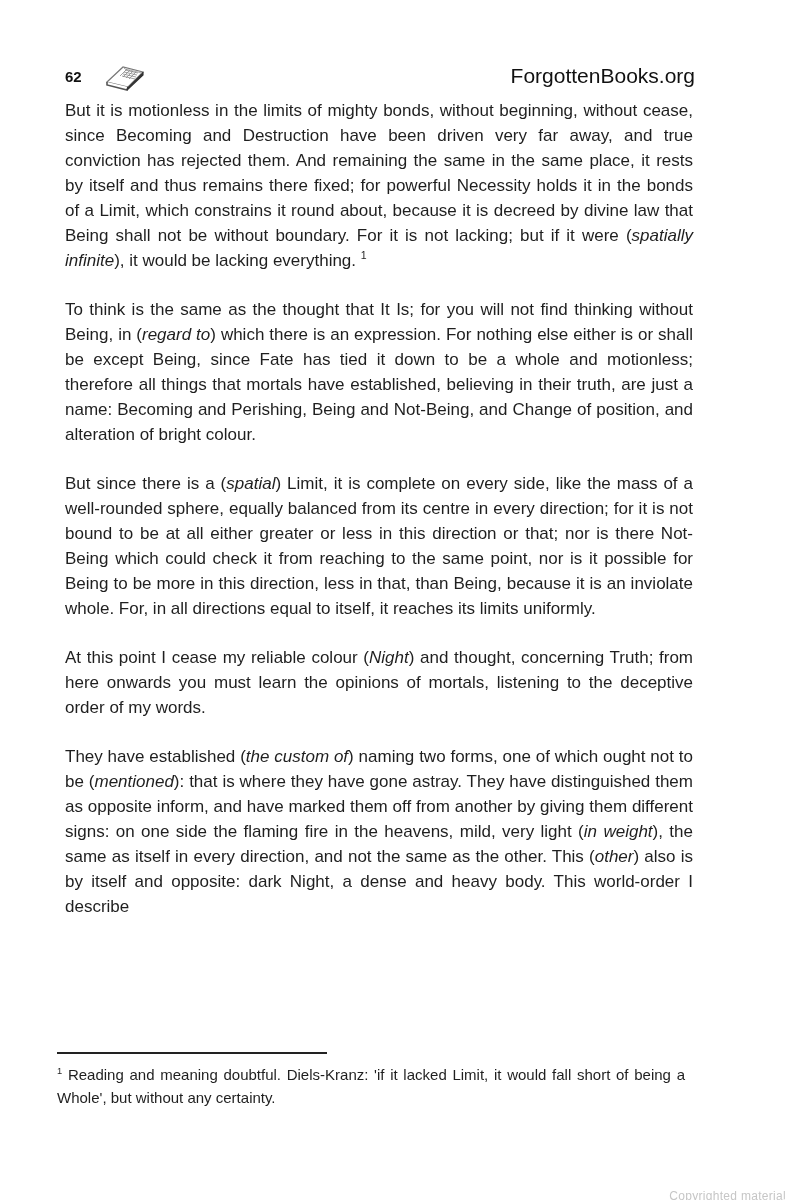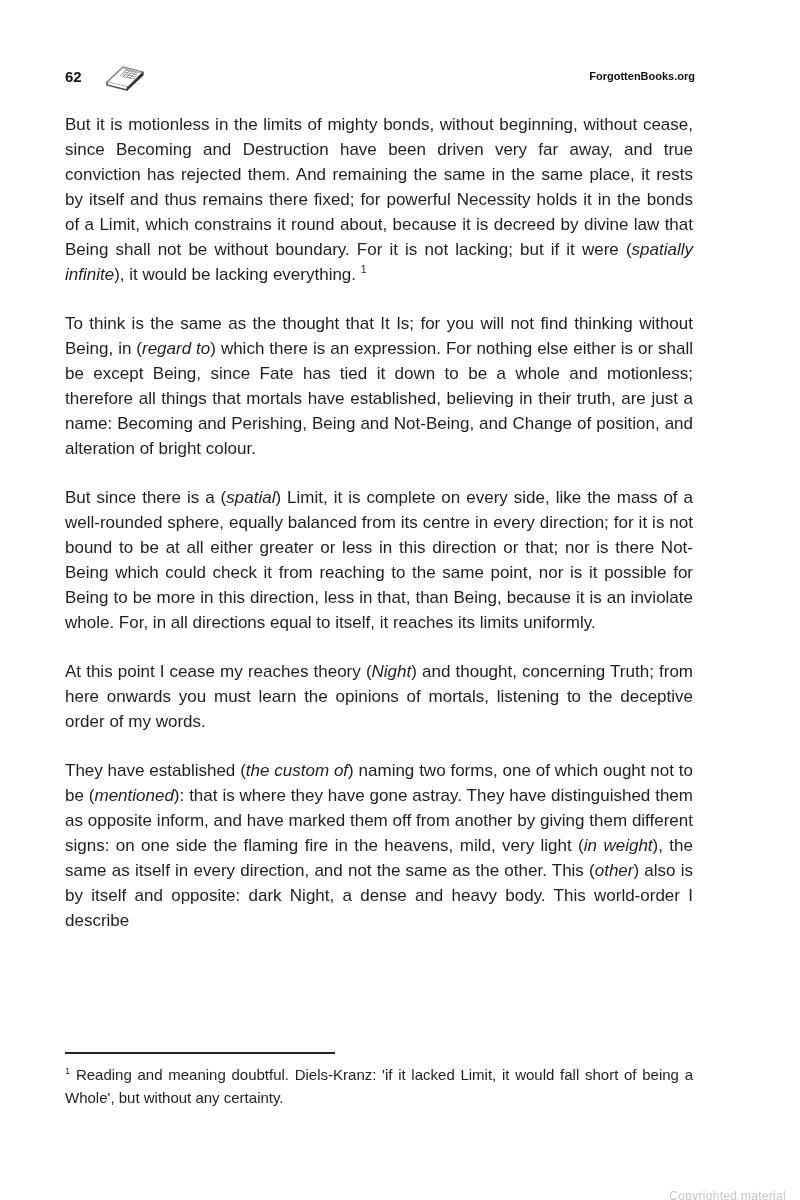--- a/index.html
+++ b/index.html
@@ -29,47 +29,47 @@
     color: #111;
   }
   .book-icon {
     margin-left: 22px;
     width: 42px;
     height: 34px;
     display: inline-block;
   }
   .site-name {
     margin-left: auto;
-    font-size: 11px;
-    font-weight: bold;
+    font-size: 21px;
+    font-weight: normal;
     color: #111;
   }
   .body-text {
     position: absolute;
-    top: 112px;
+    top: 98px;
     left: 65px;
     width: 628px;
   }
   .body-text p {
     font-size: 17px;
     line-height: 25px;
     text-align: justify;
     margin: 0 0 24px 0;
     color: #1f1f1f;
   }
   .body-text em { font-style: italic; }
   sup {
     font-size: 0.62em;
     vertical-align: super;
     line-height: 0;
   }
   .footnote {
     position: absolute;
     top: 1052px;
-    left: 65px;
+    left: 57px;
     width: 628px;
   }
   .footnote-rule {
     width: 270px;
     border: none;
     border-top: 2px solid #222;
     margin: 0 0 9px 0;
   }
   .footnote-text {
     font-size: 15px;
@@ -105,21 +105,21 @@
         </g>
       </svg>
     </span>
     <span class="site-name">ForgottenBooks.org</span>
   </div>
 
   <div class="body-text">
     <p><span>But it is motionless in the limits of mighty bonds, without beginning, without cease, since Becoming and Destruction have been driven very far away, and true conviction has rejected them. And remaining the same in the same place, it rests by itself and thus remains there fixed; for powerful Necessity holds it in the bonds of a Limit, which constrains it round about, because it is decreed by divine law that Being shall not be without boundary. For it is not lacking; but if it were (</span><em>spatially infinite</em><span>), it would be lacking everything.  </span><sup>1</sup></p>
     <p><span>To think is the same as the thought that It Is; for you will not find thinking without Being, in (</span><em>regard to</em><span>) which there is an expression. For nothing else either is or shall be except Being, since Fate has tied it down to be a whole and motionless; therefore all things that mortals have established, believing in their truth, are just a name: Becoming and Perishing, Being and Not-Being, and Change of position, and alteration of bright colour.</span></p>
     <p><span>But since there is a (</span><em>spatial</em><span>) Limit, it is complete on every side, like the mass of a well-rounded sphere, equally balanced from its centre in every direction; for it is not bound to be at all either greater or less in this direction or that; nor is there Not-Being which could check it from reaching to the same point, nor is it possible for Being to be more in this direction, less in that, than Being, because it is an inviolate whole. For, in all directions equal to itself, it reaches its limits uniformly.</span></p>
-    <p><span>At this point I cease my reaches theory (</span><em>Night</em><span>) and thought, concerning Truth; from here onwards you must learn the opinions of mortals, listening to the deceptive order of my words.</span></p>
+    <p><span>At this point I cease my reliable colour (</span><em>Night</em><span>) and thought, concerning Truth; from here onwards you must learn the opinions of mortals, listening to the deceptive order of my words.</span></p>
     <p><span>They have established (</span><em>the custom of</em><span>) naming two forms, one of which ought not to be (</span><em>mentioned</em><span>): that is where they have gone astray. They have distinguished them as opposite inform, and have marked them off from another by giving them different signs: on one side the flaming fire in the heavens, mild, very light (</span><em>in weight</em><span>), the same as itself in every direction, and not the same as the other. This (</span><em>other</em><span>) also is by itself and opposite: dark Night, a dense and heavy body. This world-order I describe</span></p>
   </div>
 
   <div class="footnote">
     <hr class="footnote-rule">
     <div class="footnote-text"><sup>1</sup><span> Reading and meaning doubtful. Diels-Kranz: 'if it lacked Limit, it would fall short of being a Whole', but without any certainty.</span></div>
   </div>
 
   <div class="watermark">Copyrighted material</div>
 

